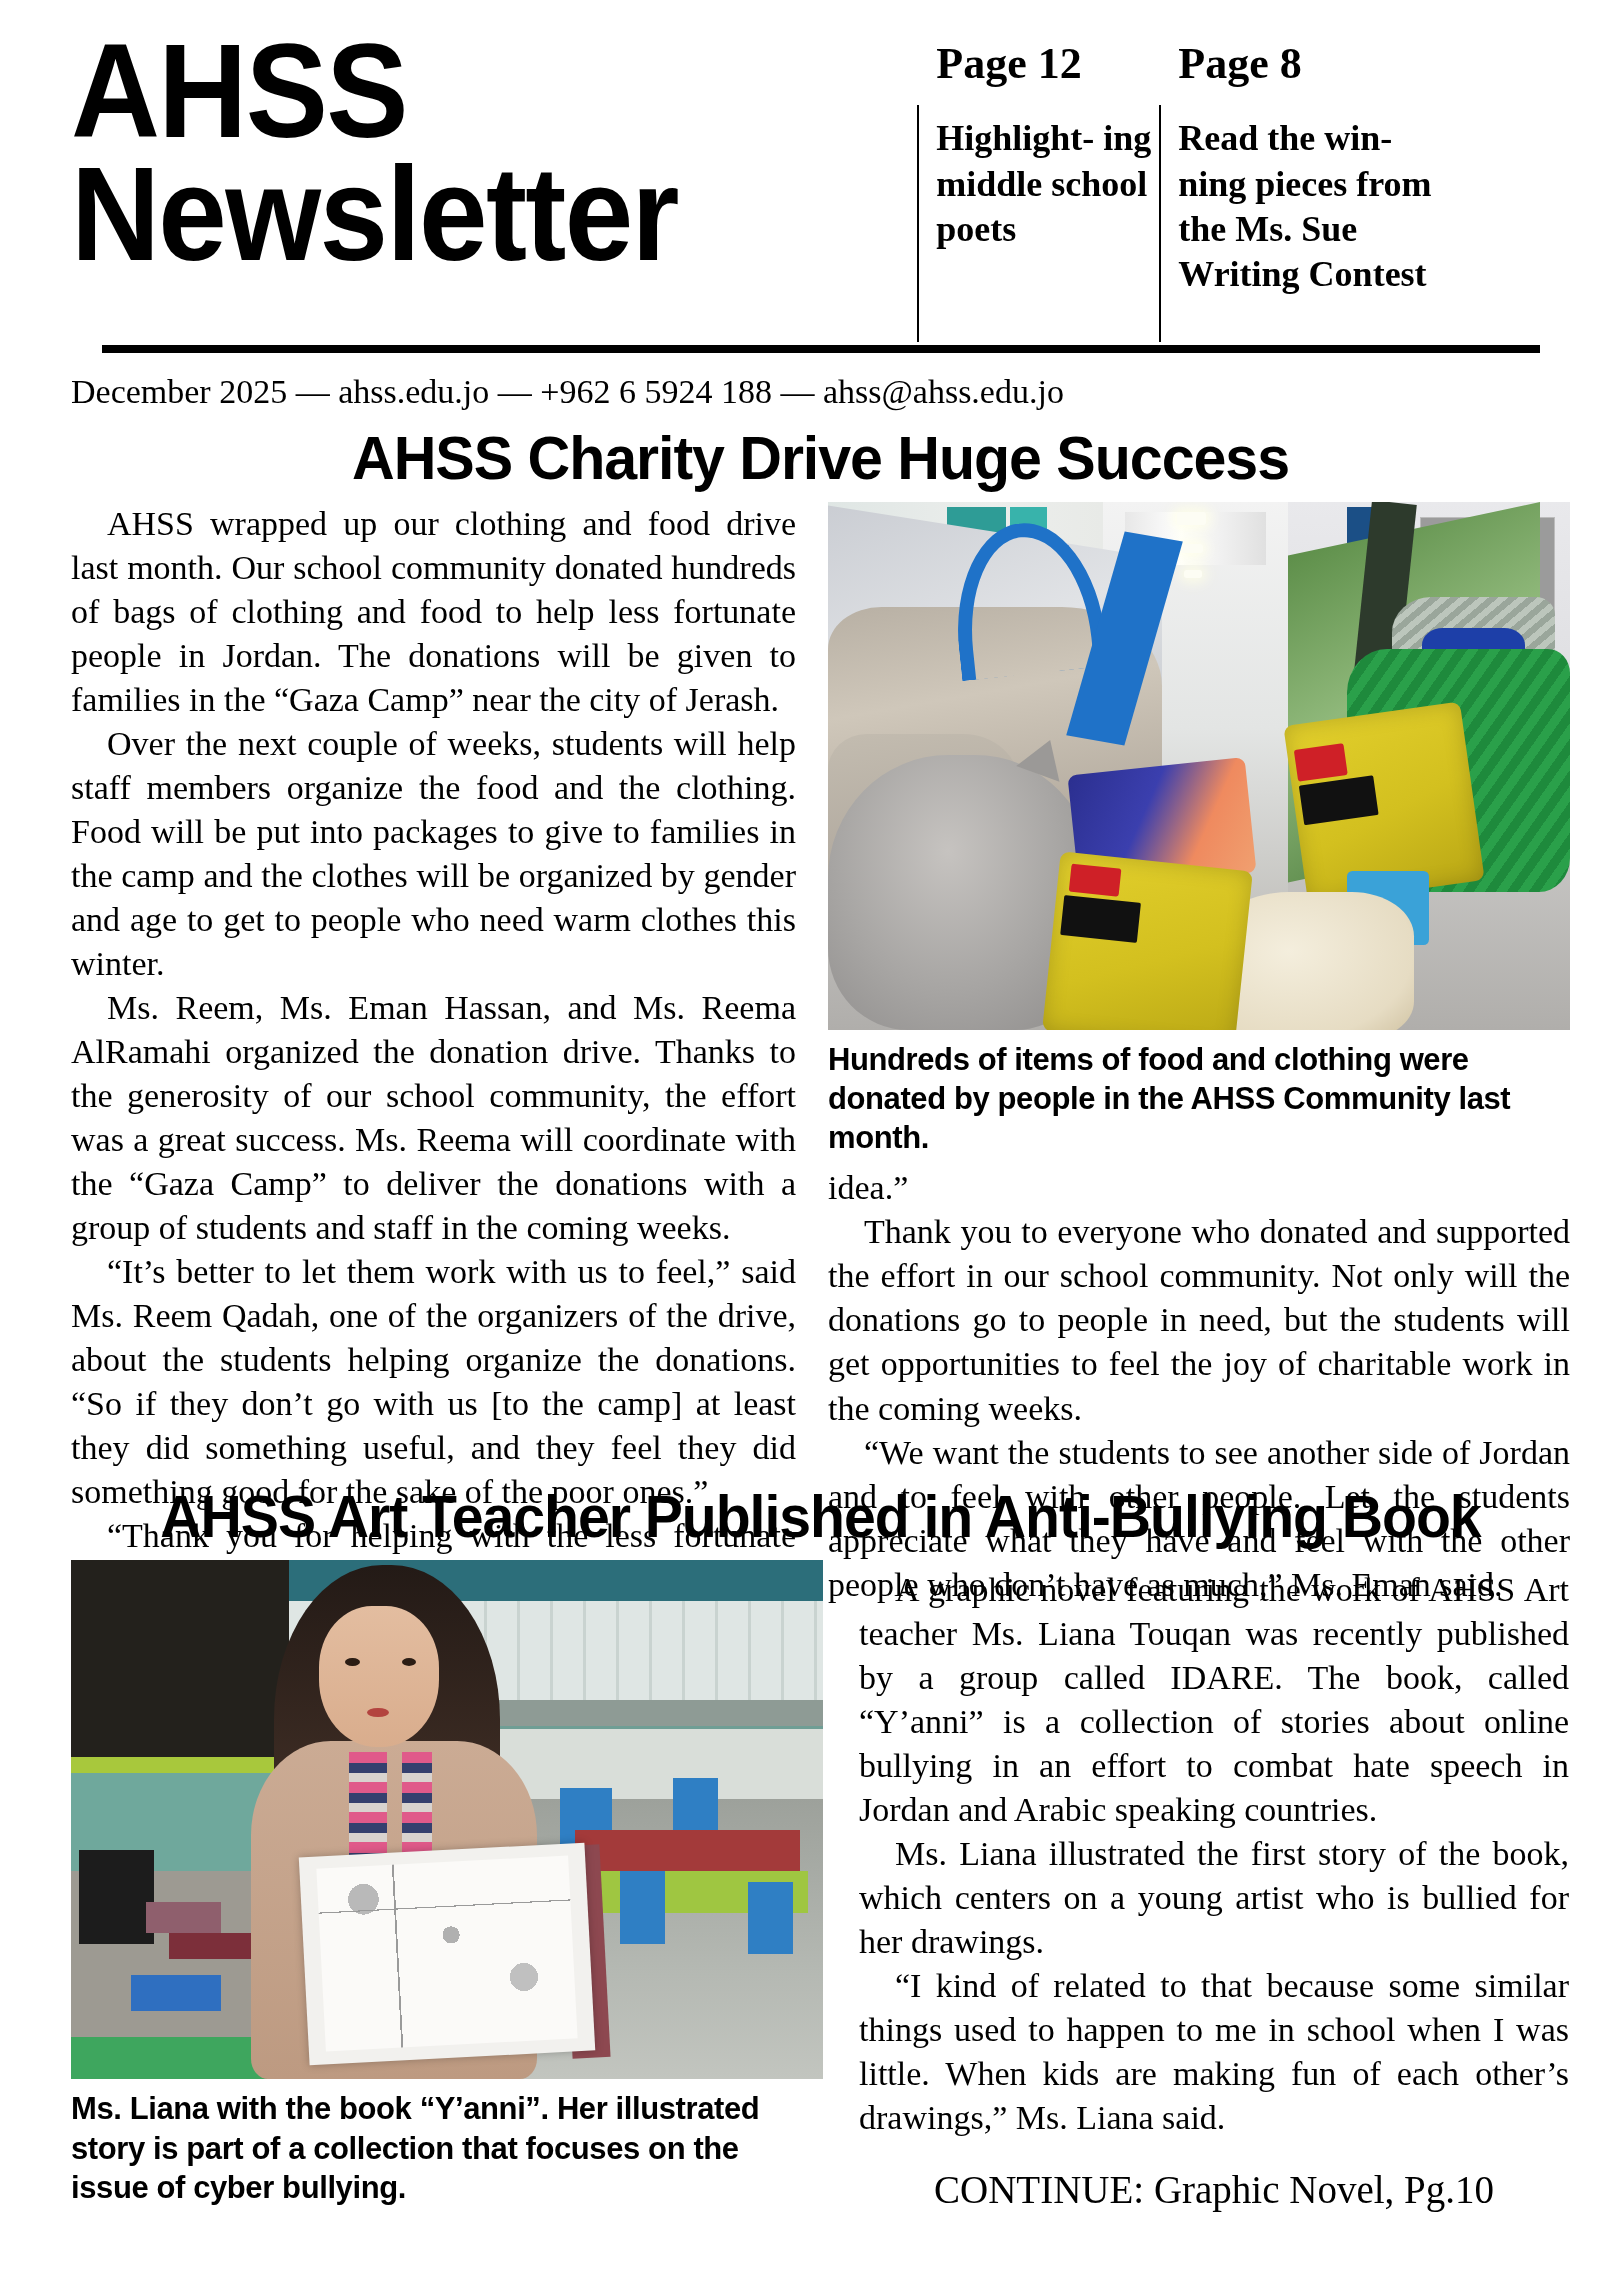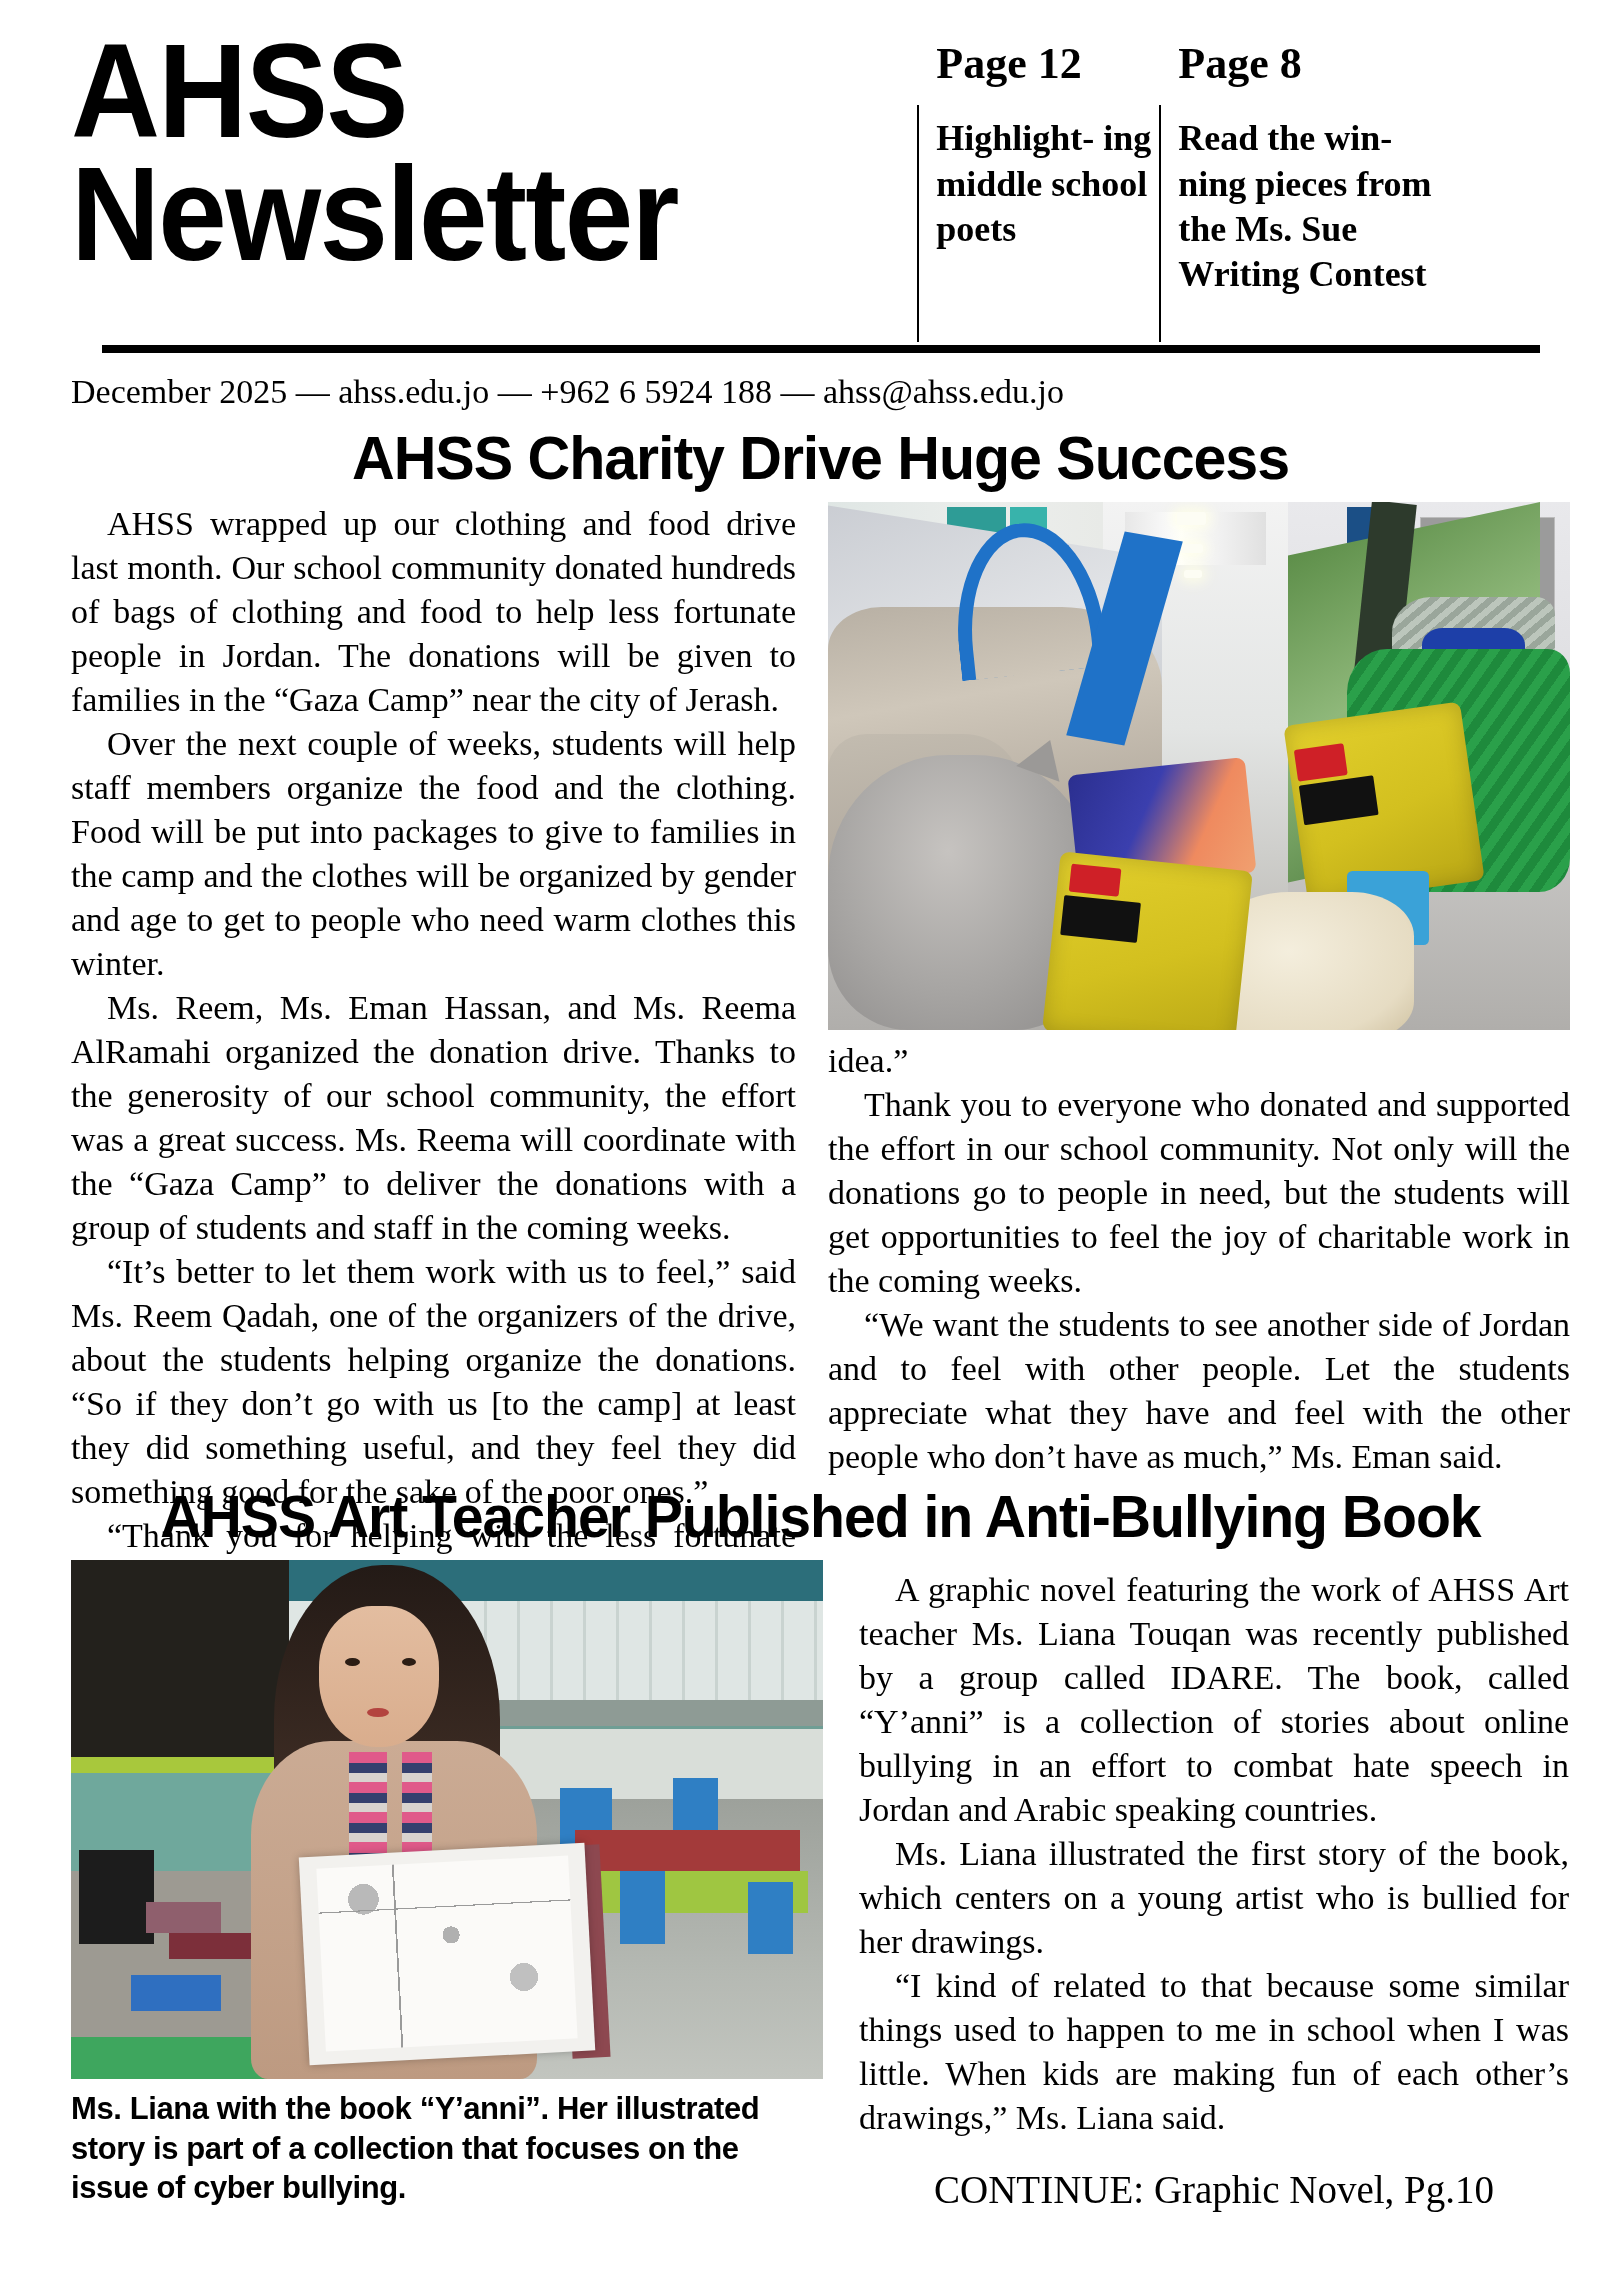--- a/index.html
+++ b/index.html
@@ -446,20 +446,21 @@
         </div>
         <div class="lentils"></div>
         <div class="blue-small"></div>
         <div class="rice-white"></div>
         <div class="rice-yellow-b">
           <div class="brand-red" style="left:6%;top:6%;width:26%;height:16%"></div>
           <div class="brand-black" style="left:4%;top:24%;width:40%;height:22%"></div>
         </div>
       </div>
 
+      <div class="caption">Hundreds of items of food and clothing were donated by people in the AHSS Community last month.</div>
 
       <div class="body-text" style="padding-top:9px">
         <p class="noind">idea.”</p>
         <p>Thank you to everyone who donated and supported the effort in our school community. Not only will the donations go to people in need, but the students will get opportunities to feel the joy of charitable work in the coming weeks.</p>
         <p>“We want the students to see another side of Jordan and to feel with other people. Let the students appreciate what they have and feel with the other people who don’t have as much,” Ms. Eman said.</p>
       </div>
     </div>
   </div>
 
   <div class="headline h2">AHSS Art Teacher Published in Anti-Bullying Book</div>

